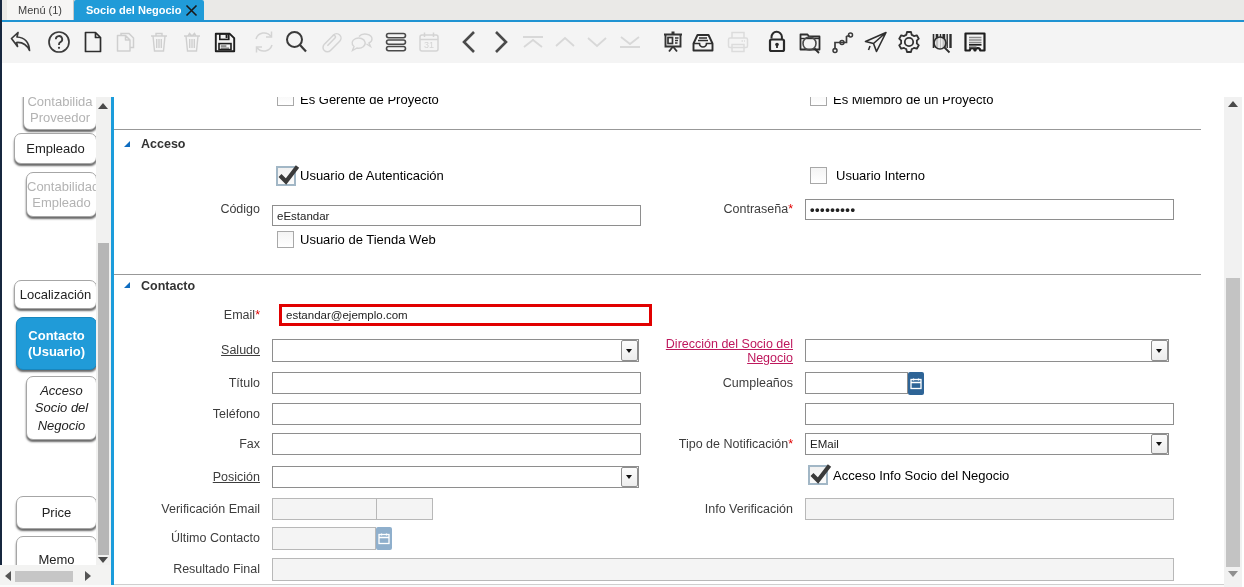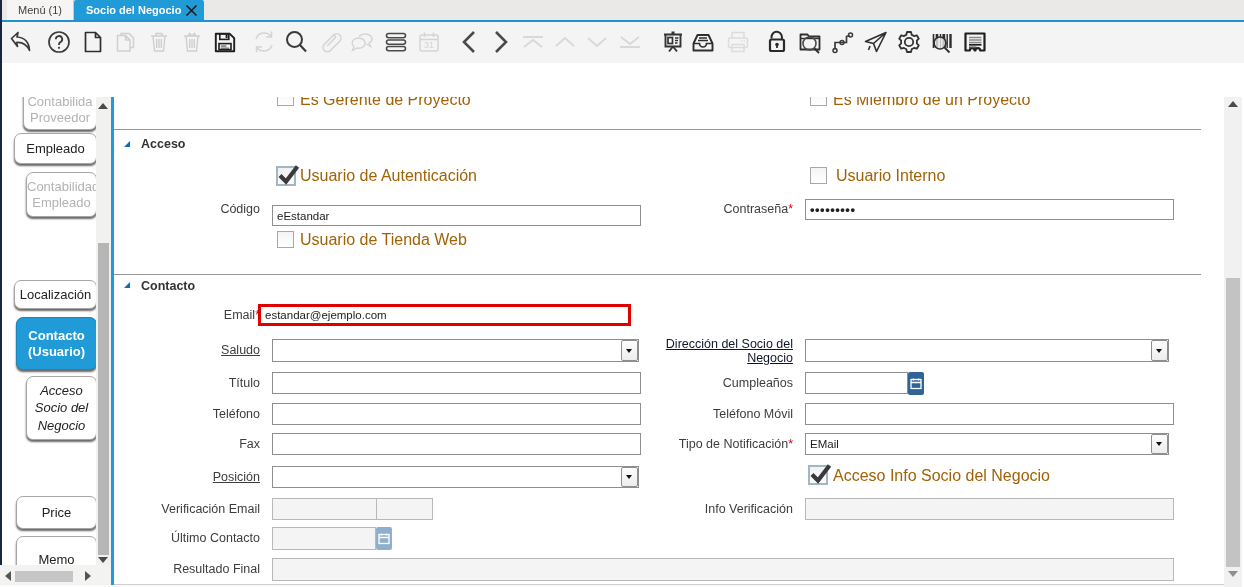--- a/index.html
+++ b/index.html
@@ -46,32 +46,32 @@
 .ard { width:0; height:0; border-left:5px solid transparent; border-right:5px solid transparent; border-top:6px solid #4a4a4a; }
 .arl { width:0; height:0; border-top:5px solid transparent; border-bottom:5px solid transparent; border-right:6px solid #555; }
 .arr { width:0; height:0; border-top:5px solid transparent; border-bottom:5px solid transparent; border-left:6px solid #555; }
 
 
 #content { position:absolute; left:114px; top:97px; width:1110px; height:488px; background:#fff; overflow:hidden; }
 .sep { position:absolute; left:0; width:1087px; height:1px; background:#989898; }
 .hdr { position:absolute; font-size:12.5px; font-weight:bold; color:#333; height:16px; line-height:16px; }
 .tri { position:absolute; width:0; height:0; border-left:6px solid transparent; border-bottom:6px solid #0e6cc0; }
 .lb { position:absolute; font-size:12.5px; color:#3d3d3d; text-align:right; height:16px; line-height:16px; white-space:nowrap; }
-.lb2 { position:absolute; font-size:12.5px; color:#0f172a; text-align:right; line-height:13.5px; white-space:nowrap; }
+.lb2 { position:absolute; font-size:12.5px; color:#be185d; text-align:right; line-height:13.5px; white-space:nowrap; }
 .und { text-decoration:underline; }
 .ast { color:#e00000; }
 .fld { position:absolute; background:#fff; border:1px solid #8e8e8e; font-size:11.5px; color:#222;
   line-height:20px; padding-left:4px; white-space:nowrap; overflow:hidden; }
 .fld.dis { background:#f4f4f4; border-color:#b8b8b8; }
 .cbtn { position:absolute; background:linear-gradient(#fdfdfd,#ededed); border:1px solid #8e8e8e; border-radius:2px; }
 .cbtn i { position:absolute; left:50%; top:50%; margin-left:-3.5px; margin-top:-2px; width:0; height:0;
   border-left:3.5px solid transparent; border-right:3.5px solid transparent; border-top:4.5px solid #101010; }
 .cb { position:absolute; width:17px; height:17px; border:1px solid #a8a8a8; background:linear-gradient(#f4f4f4,#fff); }
 .cbc { position:absolute; width:20px; height:20px; border:2px solid #a2b7c6; background:linear-gradient(#f1f1f1,#fbfbfb); }
-.clb { position:absolute; font-size:16px; color:#a16207; height:16px; line-height:16px; white-space:nowrap; }
+.clb { position:absolute; font-size:13px; color:#000000; height:16px; line-height:16px; white-space:nowrap; }
 .calbtn { position:absolute; border-radius:2px; }
 
 
 #rvtrack { position:absolute; left:1224px; top:97px; width:18px; height:490px; background:#f1f1f1; }
 #rvthumb { position:absolute; left:1226px; top:278px; width:14px; height:289px; background:#c3c3c3; }
 #cbotline { position:absolute; left:114px; top:584px; width:1110px; height:1px; background:#cfcfcf; }
 #cbot { position:absolute; left:114px; top:585px; width:1110px; height:2px; background:#fafafa; }
 </style>
 </head>
 <body>
@@ -276,21 +276,21 @@
 
     <div class="cb" style="left:163px; top:134px;"></div>
     <div class="clb" style="left:186px; top:135px;">Usuario de Tienda Web</div>
 
     <div class="sep" style="top:177px;"></div>
 
     <div class="tri" style="left:10px; top:185px;"></div>
     <div class="hdr" style="left:27px; top:181px;">Contacto</div>
 
     <div class="lb" style="left:0px; width:146px; top:210px;">Email<span class="ast">*</span></div>
-    <div class="fld" style="left:144px; top:207px; width:373px; height:22px; border:3px solid #e10000; line-height:16px;">estandar@ejemplo.com</div>
+    <div class="fld" style="left:165px; top:207px; width:373px; height:22px; border:3px solid #e10000; line-height:16px;">estandar@ejemplo.com</div>
 
     <div class="lb und" style="left:0px; width:146px; top:245px;">Saludo</div>
     <div class="fld" style="left:158px; top:242px; width:367px; height:23px;"></div>
     <div class="cbtn" style="left:507px; top:243px; width:17px; height:21px;">
         <i></i>
       </div>
     <div class="lb2 und" style="left:480px; width:199px; top:241px;">Dirección del Socio del<br>Negocio</div>
     <div class="fld" style="left:691px; top:242px; width:364px; height:23px;"></div>
     <div class="cbtn" style="left:1037px; top:243px; width:17px; height:21px;">
         <i></i>
@@ -304,21 +304,20 @@
       <svg width="16" height="23" viewBox="0 0 16 23">
           <g stroke="#fff" fill="none" stroke-width="1.3">
       <rect x="3" y="7.5" width="10" height="9"></rect>
             <path d="M3 10.5 H13 M5.5 6.5 V8.5 M10.5 6.5 V8.5"></path>
           </g>
         </svg>
     </div>
 
     <div class="lb" style="left:0px; width:146px; top:309px;">Teléfono</div>
     <div class="fld" style="left:158px; top:306px; width:369px; height:22px;"></div>
-    <div class="lb" style="left:480px; width:199px; top:309px;">Teléfono Móvil</div>
     <div class="fld" style="left:691px; top:306px; width:369px; height:22px;"></div>
 
     <div class="lb" style="left:0px; width:146px; top:339px;">Fax</div>
     <div class="fld" style="left:158px; top:336px; width:369px; height:22px;"></div>
     <div class="lb" style="left:480px; width:199px; top:339px;">Tipo de Notificación<span class="ast">*</span></div>
     <div class="fld" style="left:691px; top:336px; width:364px; height:22px;">EMail</div>
     <div class="cbtn" style="left:1037px; top:337px; width:17px; height:20px;">
         <i></i>
       </div>
 

